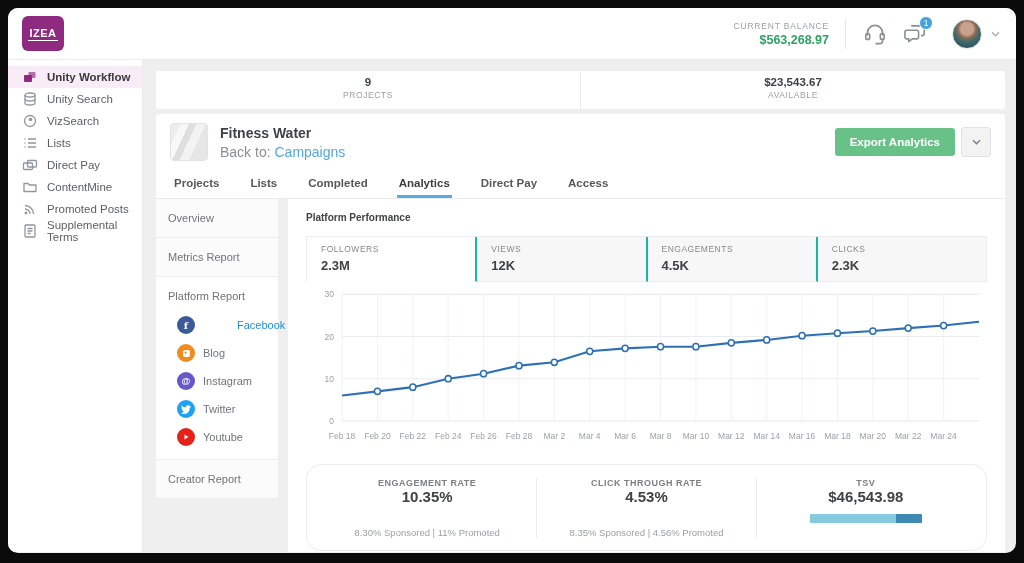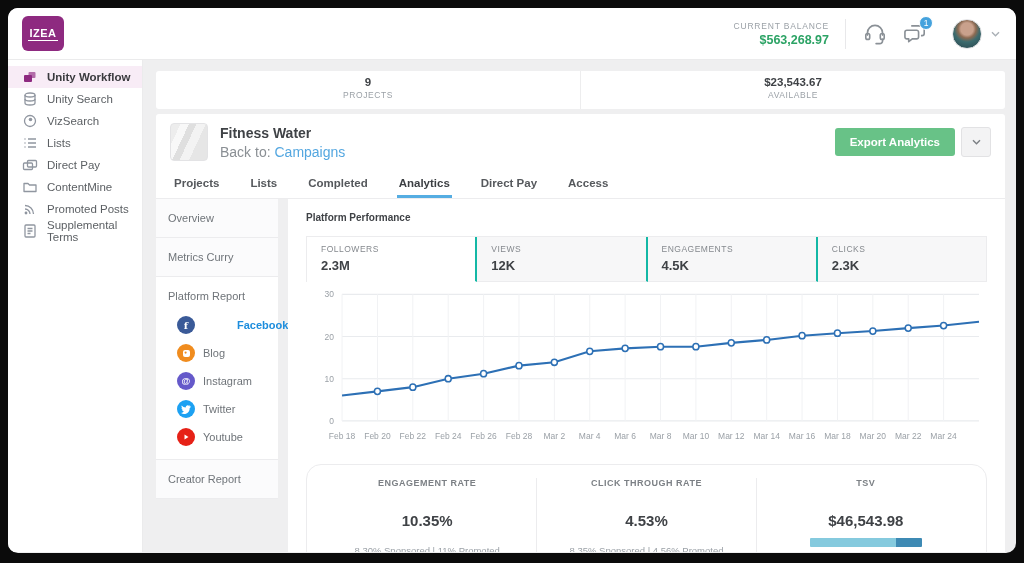--- a/index.html
+++ b/index.html
@@ -57,40 +57,40 @@
   .tab.active { color: #3c3f43; border-bottom-color: #55ade2; }
 
   
   .content-row { display: flex; align-items: flex-start; }
   .subnav { width: 122px; margin-right: 10px; flex-shrink: 0; font-size: 11px; color: #6f7479; }
   .subnav-row { background: #fbfbfc; border-bottom: 1px solid #ececee; padding: 13px 12px; cursor: pointer; }
   .subnav-open { background: #fff; border-bottom: 1px solid #ececee; padding: 13px 0 8px; }
   .subnav-open .sec-lbl { padding: 0 12px 9px; cursor: pointer; }
   .plat { display: flex; align-items: center; gap: 8px; padding: 5px 8px 5px 21px; cursor: pointer; }
   .plat-ic { width: 18px; height: 18px; border-radius: 50%; display: flex; align-items: center; justify-content: center; color: #fff; font-size: 10px; font-weight: bold; flex-shrink: 0; }
-  .plat.active .plat-name { color: #1d8ddd; font-weight: bold; padding-left: 34px; }
+  .plat.active .plat-name { color: #1d8ddd; font-weight: normal; padding-left: 34px; }
 
   .panel { flex: 1; background: #fff; padding: 13px 18px 20px; }
   .panel h2 { font-size: 10px; font-weight: bold; color: #3f4246; }
   .mtabs { display: flex; border: 1px solid #ececee; border-bottom: none; margin-top: 13px; }
   .mtab { flex: 1; background: #f7f7f8; padding: 7px 14px 8px; border-right: 2px solid #14b8a6; border-bottom: 1px solid #ececee; cursor: pointer; }
   .mtab:last-child { border-right: none; }
   .mtab .mlbl { font-size: 8.5px; letter-spacing: .5px; color: #85898e; }
   .mtab .mval { font-size: 13px; font-weight: bold; color: #3f4246; margin-top: 4px; }
   .mtab.active { background: #fff; border-bottom-color: transparent; }
 
   #perf-chart { display: block; width: 100%; height: 168px; margin-top: 2px; }
   #perf-chart text { font-family: "Liberation Sans", sans-serif; font-size: 8.5px; fill: #9ba1a7; }
 
   .statbox { border: 1px solid #ececee; border-radius: 15px; display: flex; padding: 13px 11px 12px; margin-top: 12px; }
   .stat { flex: 1; text-align: center; }
   .stat + .stat { border-left: 1px solid #ececee; }
   .stat .slbl { font-size: 9px; font-weight: bold; letter-spacing: .5px; color: #7c8085; }
-  .stat .sval { font-size: 15px; font-weight: bold; color: #3f4246; margin-top: 24px; }
-  .stat .ssub { font-size: 9.5px; color: #9ba1a7; margin-top: 16px; }
+  .stat .sval { font-size: 15px; font-weight: bold; color: #3f4246; margin-top: 0; }
+  .stat .ssub { font-size: 9.5px; color: #9ba1a7; margin-top: 22px; }
   .tsv-bar { width: 112px; height: 9px; margin: 9px auto 1px; display: flex; border-radius: 1px; overflow: hidden; }
 </style>
 </head>
 <body>
 
 <div class="frame">
 
   <header class="topbar">
     <div class="logo">
         <span>IZEA</span>
@@ -224,21 +224,21 @@
           <div class="tab active">Analytics</div>
           <div class="tab">Direct Pay</div>
           <div class="tab">Access</div>
         </div>
       </section>
 
       <div class="content-row">
 
         <aside class="subnav">
           <div class="subnav-row">Overview</div>
-          <div class="subnav-row">Metrics Curry</div>
+          <div class="subnav-row">Metrics Report</div>
           <div class="subnav-open">
             <div class="sec-lbl">Platform Report</div>
             <div class="plat active">
               <span class="plat-ic" style="background:#3a5a98">
                   <span style="font-family:'DejaVu Serif',serif;">f</span>
                 </span>
               <span class="plat-name">Facebook</span>
             </div>
             <div class="plat">
               <span class="plat-ic" style="background:#f08c1e">

